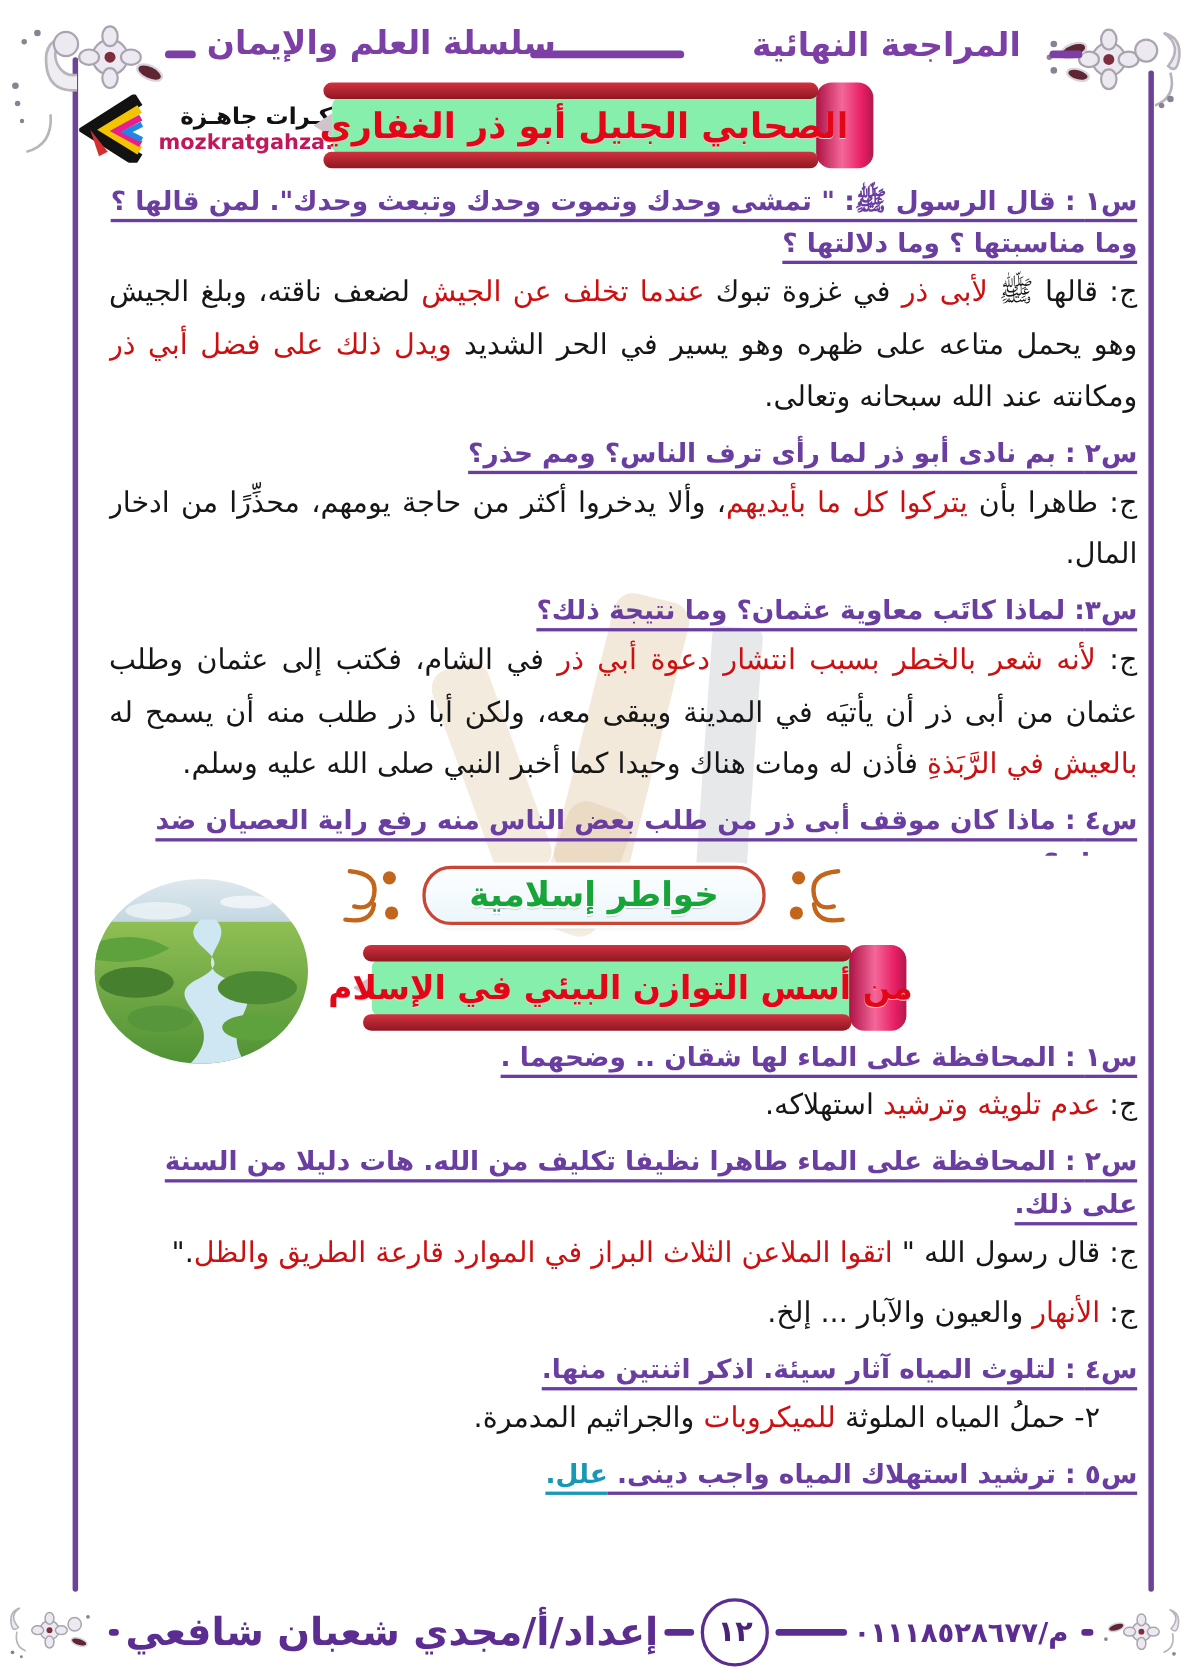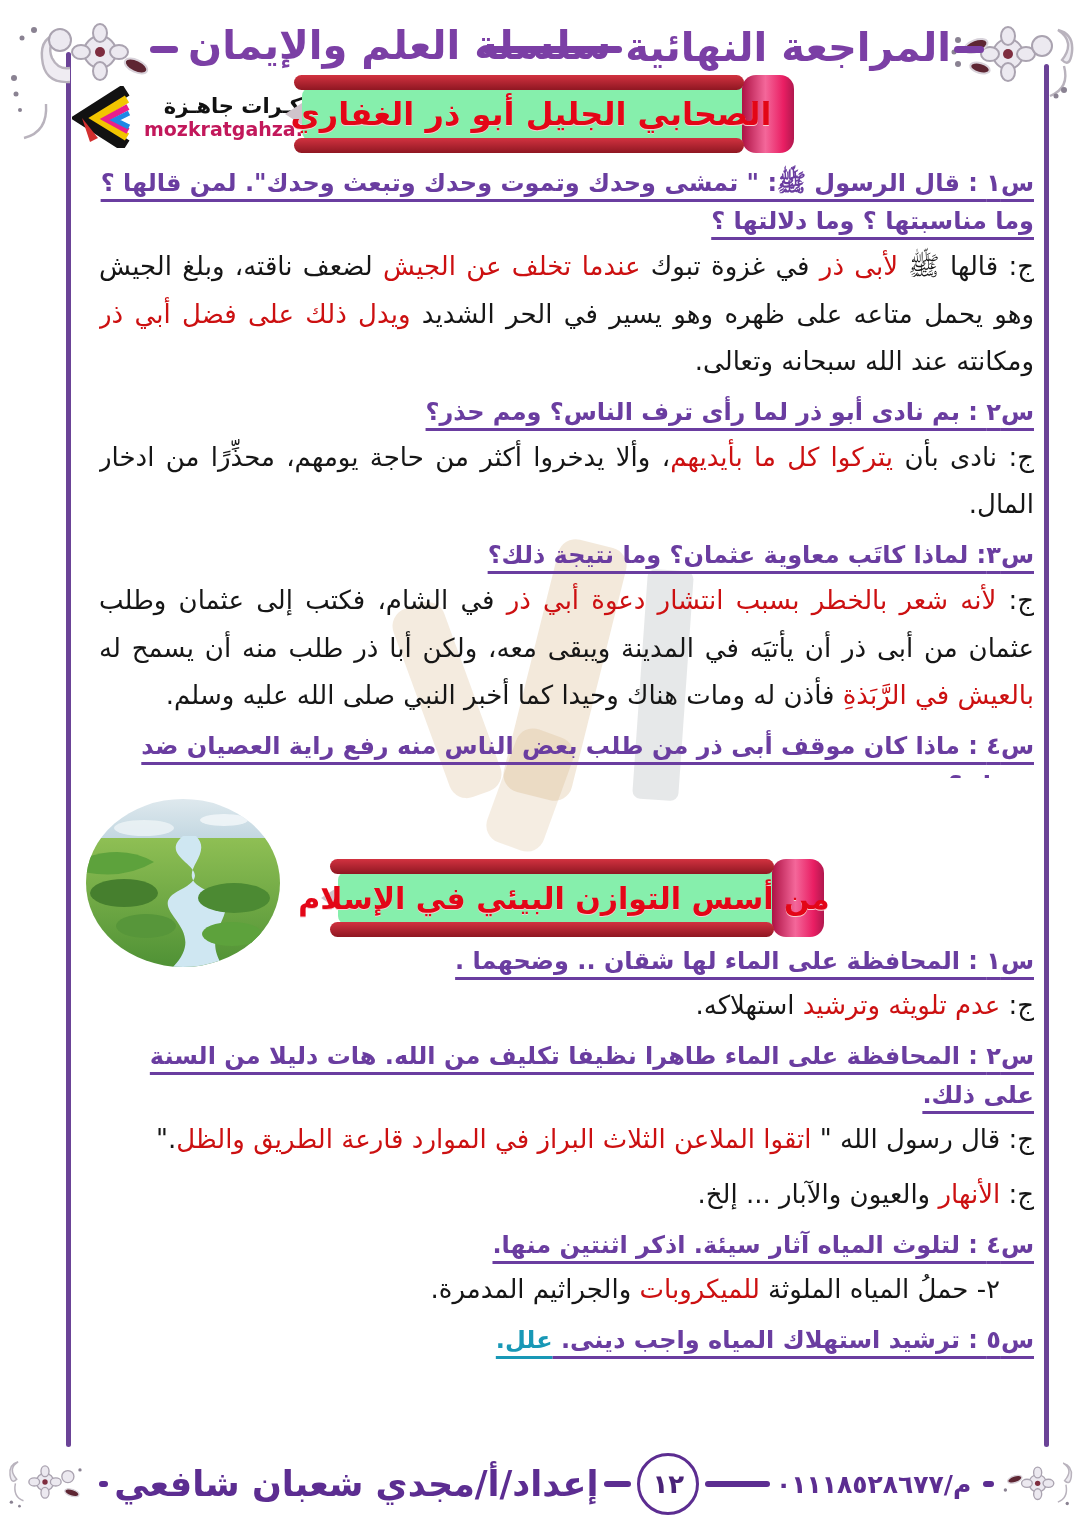--- a/index.html
+++ b/index.html
@@ -6,21 +6,21 @@
   .page{position:relative;width:1080px;height:1527px;background:#fff;overflow:hidden;
         font-family:"DejaVu Sans",sans-serif;direction:rtl;}
 
   
   .vline{position:absolute;width:5px;background:#6b4397;border-radius:3px;}
   .vline.left{left:66px;top:52px;bottom:80px;}
   .vline.right{right:31px;top:64px;bottom:80px;}
   .hdash{position:absolute;height:7px;background:#7b3fa5;border-radius:4px;}
 
   
-  .hdr-title{position:absolute;color:#7b3fa5;font-weight:bold;font-size:40px;white-space:nowrap;}
+  .hdr-title{position:absolute;color:#7b3fa5;font-weight:bold;font-size:30px;white-space:nowrap;}
   .logo{position:absolute;left:72px;top:86px;display:flex;direction:ltr;align-items:center;gap:10px;}
   .logo-txt1{font-size:21px;font-weight:bold;color:#111;letter-spacing:1px;}
   .logo-txt2{font-size:19px;font-weight:bold;color:#c2185b;direction:ltr;}
 
   
   .ribbon{position:absolute;background:#86efac;border-radius:8px;display:flex;align-items:center;justify-content:center;}
   .ribbon::before,.ribbon::after{content:"";position:absolute;left:-8px;right:16px;height:15px;
       background:linear-gradient(#d23240,#8f1722);border-radius:8px;z-index:3;}
   .ribbon::before{top:-13px;}
   .ribbon::after{bottom:-13px;}
@@ -130,21 +130,21 @@
     <ellipse cx="132" cy="48" rx="12" ry="6" fill="#5e2633" stroke="#d8d2da" stroke-width="2" transform="rotate(25 132 48)"></ellipse>
     <g fill="#8a8292">
         <circle cx="30" cy="12" r="3"></circle>
         <circle cx="18" cy="20" r="2.5"></circle>
         <circle cx="10" cy="60" r="3"></circle>
         <circle cx="12" cy="76" r="2.5"></circle>
         <circle cx="16" cy="92" r="2"></circle>
       </g>
   </svg>
 
-  <div class="hdr-title" style="top:24px;right:129px;">المراجعة النهائية</div>
+  <div class="hdr-title" style="top:24px;right:152px;">المراجعة النهائية</div>
   <div class="hdash" style="top:46px;right:96px;width:30px;"></div>
   <div class="hdash" style="top:46px;left:482px;width:140px;"></div>
   <div class="hdr-title" style="top:22px;left:188px;">سلسلة العلم والإيمان</div>
   <div class="hdash" style="top:46px;left:150px;width:28px;"></div>
 
   <div class="logo">
     <svg width="62" height="62" viewBox="0 0 62 62">
       <path d="M54 4 L10 32 L54 60" stroke="#121212" stroke-width="13" fill="none"></path>
       <path d="M55 13 L24 32 L55 51" stroke="#f2c500" stroke-width="8" fill="none"></path>
       <path d="M56 21 L34 33 L56 45" stroke="#e91e8c" stroke-width="6" fill="none"></path>
@@ -163,31 +163,52 @@
     <span class="txt" style="font-size:32px;">الصحابي الجليل أبو ذر الغفاري</span>
   </div>
 
   <div class="qa" id="qa1">
       <div class="qa-item">
         <div class="question"><span class="c-p qseg">س١ : قال الرسول ﷺ: " تمشى وحدك وتموت وحدك وتبعث وحدك". لمن قالها ؟وما مناسبتها ؟ وما دلالتها ؟</span></div>
         <div class="ans-line"><span class="c-k">ج: قالها ﷺ </span><span class="c-r">لأبى ذر</span><span class="c-k"> في غزوة تبوك </span><span class="c-r">عندما تخلف عن الجيش</span><span class="c-k"> لضعف ناقته، وبلغ الجيش وهو يحمل متاعه على ظهره وهو يسير في الحر الشديد </span><span class="c-r">ويدل ذلك على فضل أبي ذر</span><span class="c-k"> ومكانته عند الله سبحانه وتعالى.</span></div>
       </div>
       <div class="qa-item">
         <div class="question"><span class="c-p qseg">س٢ : بم نادى أبو ذر لما رأى ترف الناس؟ ومم حذر؟</span></div>
-        <div class="ans-line"><span class="c-k">ج: نادى بأن </span><span class="c-r">يتركوا كل ما بأيديهم</span><span class="c-k">، وألا يدخروا أكثر من حاجة يومهم، محذِّرًا من ادخار المال.</span></div>
+        <div class="ans-line"><span class="c-k">ج: طاهرا بأن </span><span class="c-r">يتركوا كل ما بأيديهم</span><span class="c-k">، وألا يدخروا أكثر من حاجة يومهم، محذِّرًا من ادخار المال.</span></div>
       </div>
       <div class="qa-item">
         <div class="question"><span class="c-p qseg">س٣: لماذا كاتَب معاوية عثمان؟ وما نتيجة ذلك؟</span></div>
         <div class="ans-line"><span class="c-k">ج: </span><span class="c-r">لأنه شعر بالخطر بسبب انتشار دعوة أبي ذر</span><span class="c-k"> في الشام، فكتب إلى عثمان وطلب عثمان من أبى ذر أن يأتيَه في المدينة ويبقى معه، ولكن أبا ذر طلب منه أن يسمح له </span><span class="c-r">بالعيش في الرَّبَذةِ</span><span class="c-k"> فأذن له ومات هناك وحيدا كما أخبر النبي صلى الله عليه وسلم.</span></div>
       </div>
       <div class="qa-item">
         <div class="question"><span class="c-p qseg">س٤ : ماذا كان موقف أبى ذر من طلب بعض الناس منه رفع راية العصيان ضد عثمان؟</span></div>
       </div>
     </div>
 
+  <div class="thoughts">
+    <svg class="curl" width="64" height="60" viewBox="0 0 64 60">
+      <g fill="none" stroke="#c2661d" stroke-width="4" stroke-linecap="round">
+        <path d="M50 8 q-26 2 -22 22 q3 14 18 10"></path>
+        <path d="M54 52 q-24 4 -26 -14"></path>
+        <circle cx="14" cy="14" r="4" fill="#c2661d"></circle>
+        <circle cx="12" cy="46" r="4" fill="#c2661d"></circle>
+      </g>
+    </svg>
+    <div class="thoughts-box">
+      <span>خواطر إسلامية</span>
+    </div>
+    <svg class="curl" width="64" height="60" viewBox="0 0 64 60">
+      <g fill="none" stroke="#c2661d" stroke-width="4" stroke-linecap="round">
+        <path d="M14 8 q26 2 22 22 q-3 14 -18 10"></path>
+        <path d="M10 52 q24 4 26 -14"></path>
+        <circle cx="50" cy="14" r="4" fill="#c2661d"></circle>
+        <circle cx="52" cy="46" r="4" fill="#c2661d"></circle>
+      </g>
+    </svg>
+  </div>
 
   <svg class="river" width="198" height="170" viewBox="0 0 198 170">
     <defs>
       <clipPath id="ov">
           <ellipse cx="99" cy="85" rx="97" ry="84"></ellipse>
         </clipPath>
       <linearGradient id="sky" x1="0" y1="0" x2="0" y2="1">
         <stop offset="0" stop-color="#dfe9ee"></stop>
           <stop offset="1" stop-color="#bcd3de"></stop>
       </linearGradient>

